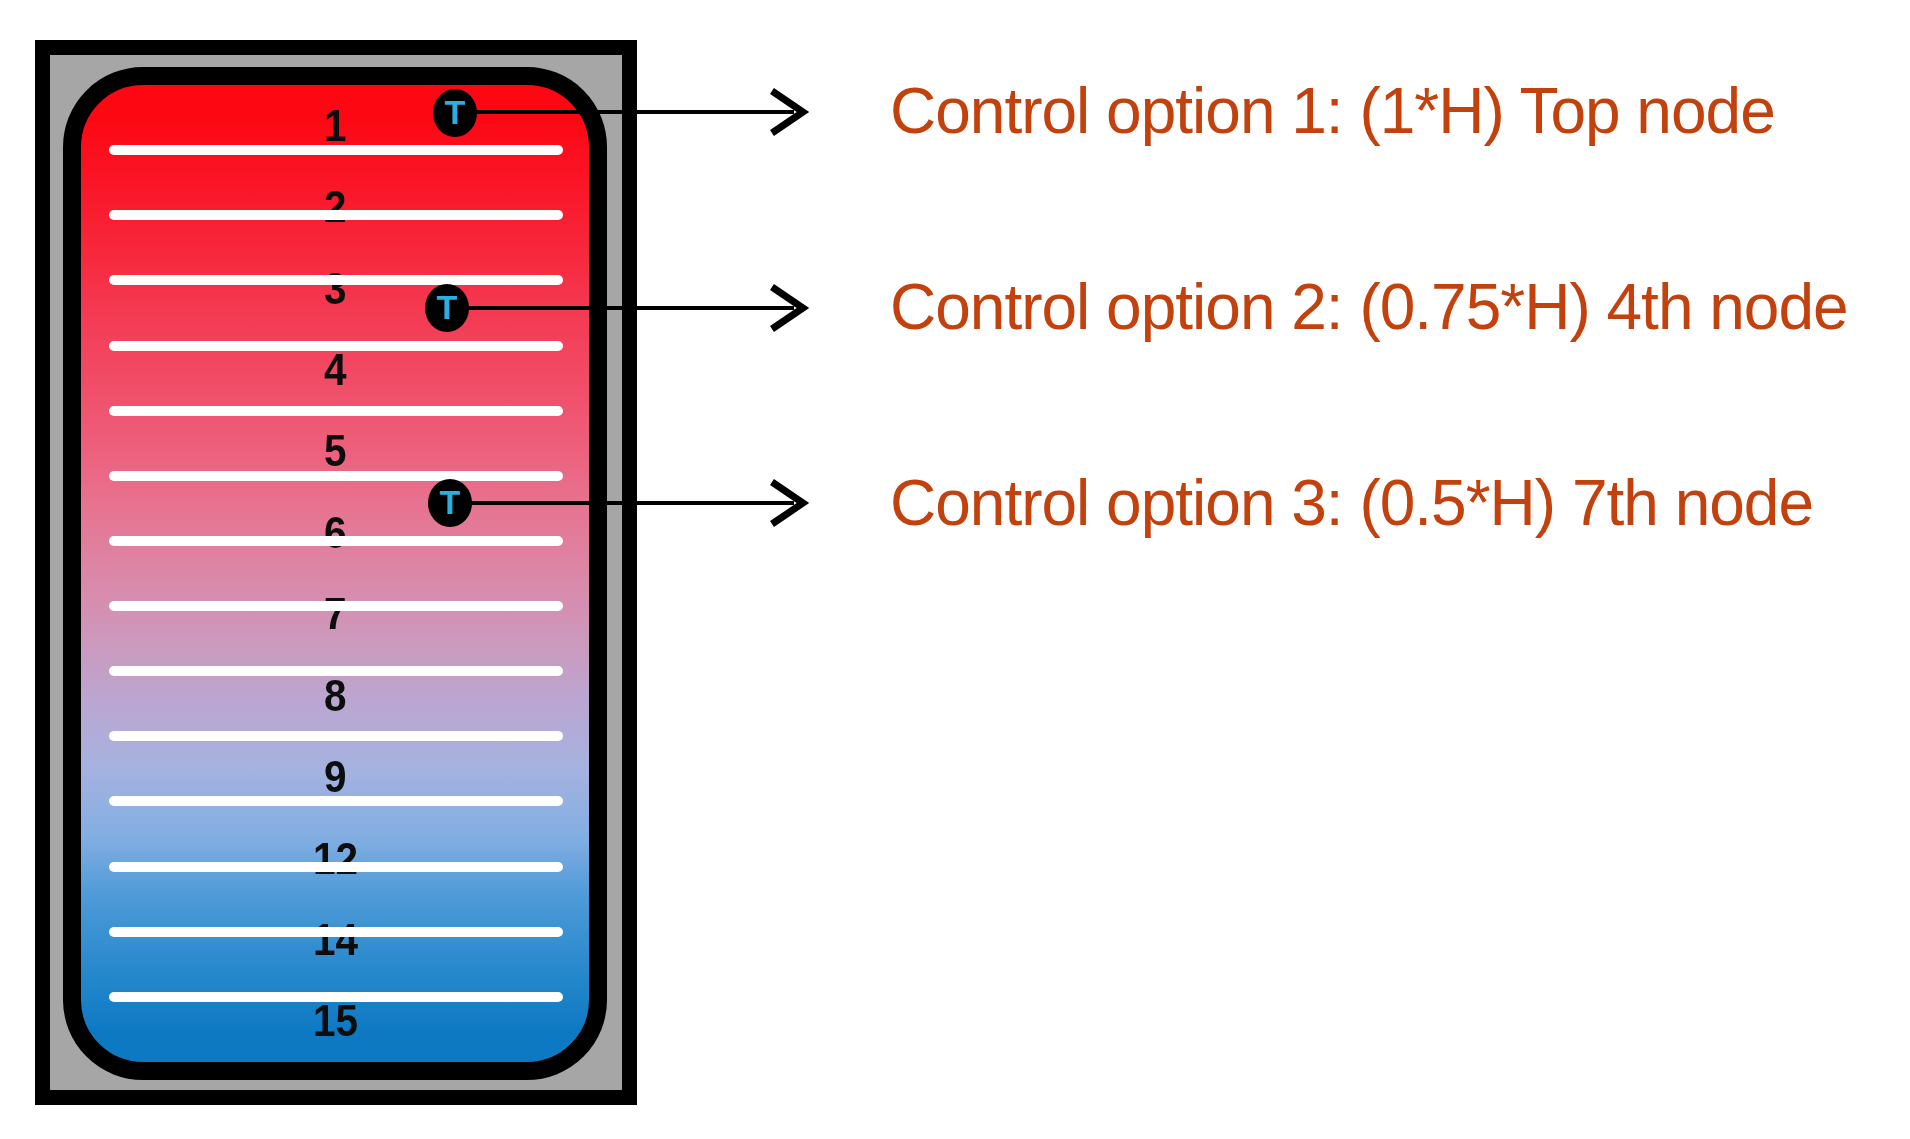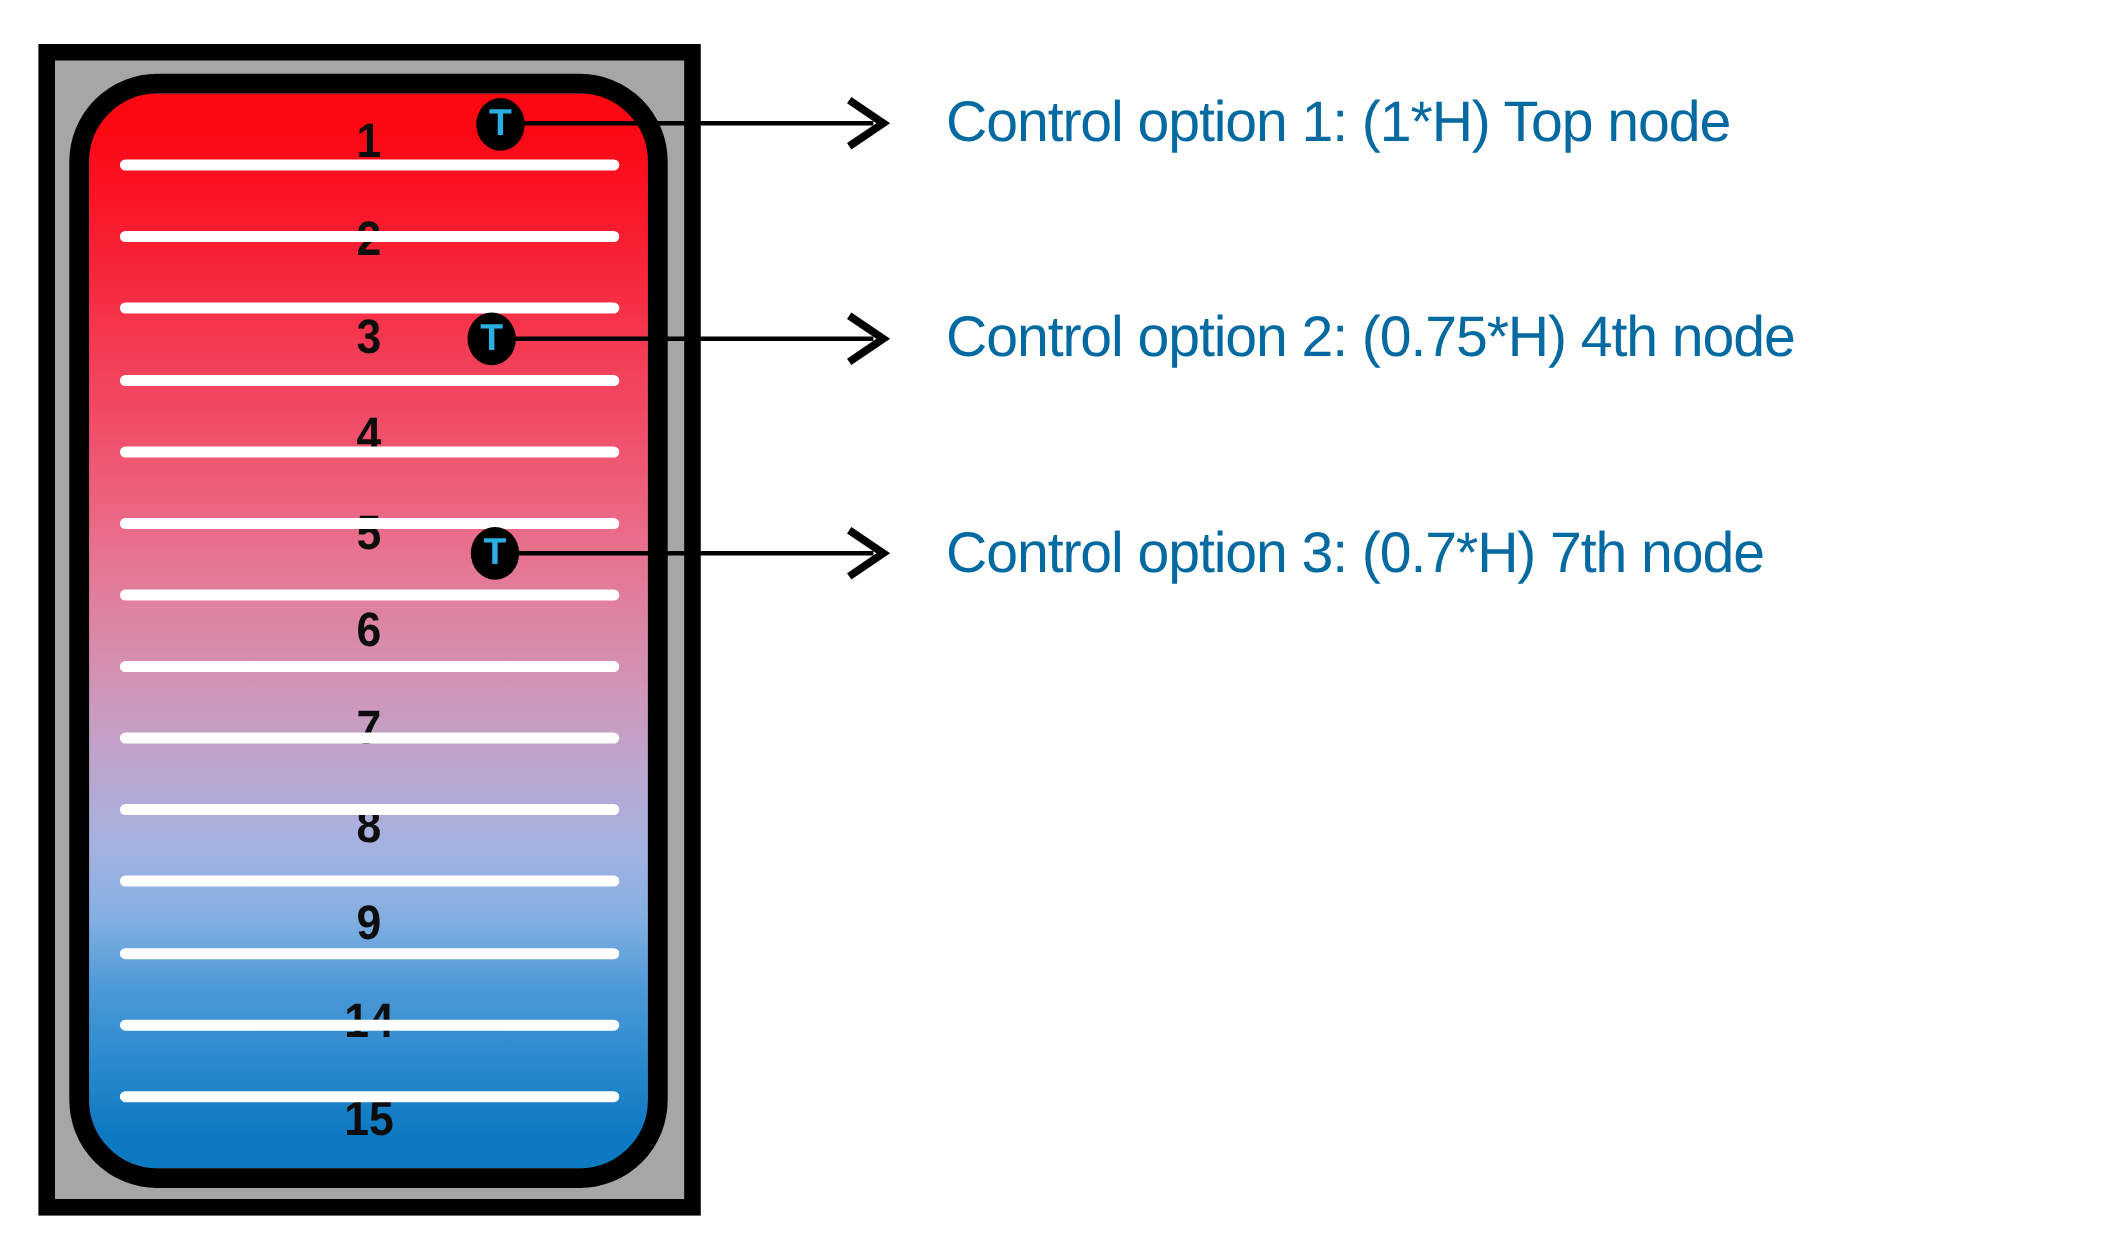--- a/index.html
+++ b/index.html
@@ -34,22 +34,22 @@
     position:absolute; width:44px; height:48px; background:#000000;
     border-radius:50%; display:flex; align-items:center; justify-content:center;
     z-index:3;
   }
   .sensor span {
     color:#2baee2; font-weight:bold; font-size:34px; line-height:1;
     transform:translateY(-1px);
   }
   .arrows { position:absolute; left:0; top:0; width:1910px; height:1139px; z-index:2; }
   .annotation {
-    position:absolute; left:860px; font-size:52px; line-height:90px;
-    color:#0369a1; white-space:nowrap; letter-spacing:-1px; z-index:4;
+    position:absolute; left:890px; font-size:64px; line-height:90px;
+    color:#c2410c; white-space:nowrap; letter-spacing:-1px; z-index:4;
   }
   .ann-1 { top:66px; }
   .ann-2 { top:262px; }
   .ann-3 { top:458px; }
 </style>
 </head>
 <body>
 
 <div class="canvas">
 
@@ -76,20 +76,23 @@
           <span class="node-number">6</span>
         </div>
       <div class="node-row">
           <span class="node-number">7</span>
         </div>
       <div class="node-row">
           <span class="node-number">8</span>
         </div>
       <div class="node-row">
           <span class="node-number">9</span>
+        </div>
+      <div class="node-row">
+          <span class="node-number">12</span>
         </div>
       <div class="node-row">
           <span class="node-number">14</span>
         </div>
       <div class="node-row">
           <span class="node-number">15</span>
         </div>
     </div>
     <div class="sep" style="top:calc(100%*1/15);"></div>
     <div class="sep" style="top:calc(100%*2/15);"></div>
@@ -127,15 +130,15 @@
       <polyline points="772,287 803,308 772,329" fill="none" stroke="#000000" stroke-width="7"></polyline>
     </g>
     <g>
       <line x1="450" y1="503" x2="794" y2="503" stroke="#000000" stroke-width="4"></line>
       <polyline points="772,482 803,503 772,524" fill="none" stroke="#000000" stroke-width="7"></polyline>
     </g>
   </svg>
 
   <div class="annotation ann-1">Control option 1: (1*H) Top node</div>
   <div class="annotation ann-2">Control option 2: (0.75*H) 4th node</div>
-  <div class="annotation ann-3">Control option 3: (0.7*H) 7th node</div>
+  <div class="annotation ann-3">Control option 3: (0.5*H) 7th node</div>
 
 </div>
 
 </body></html>

